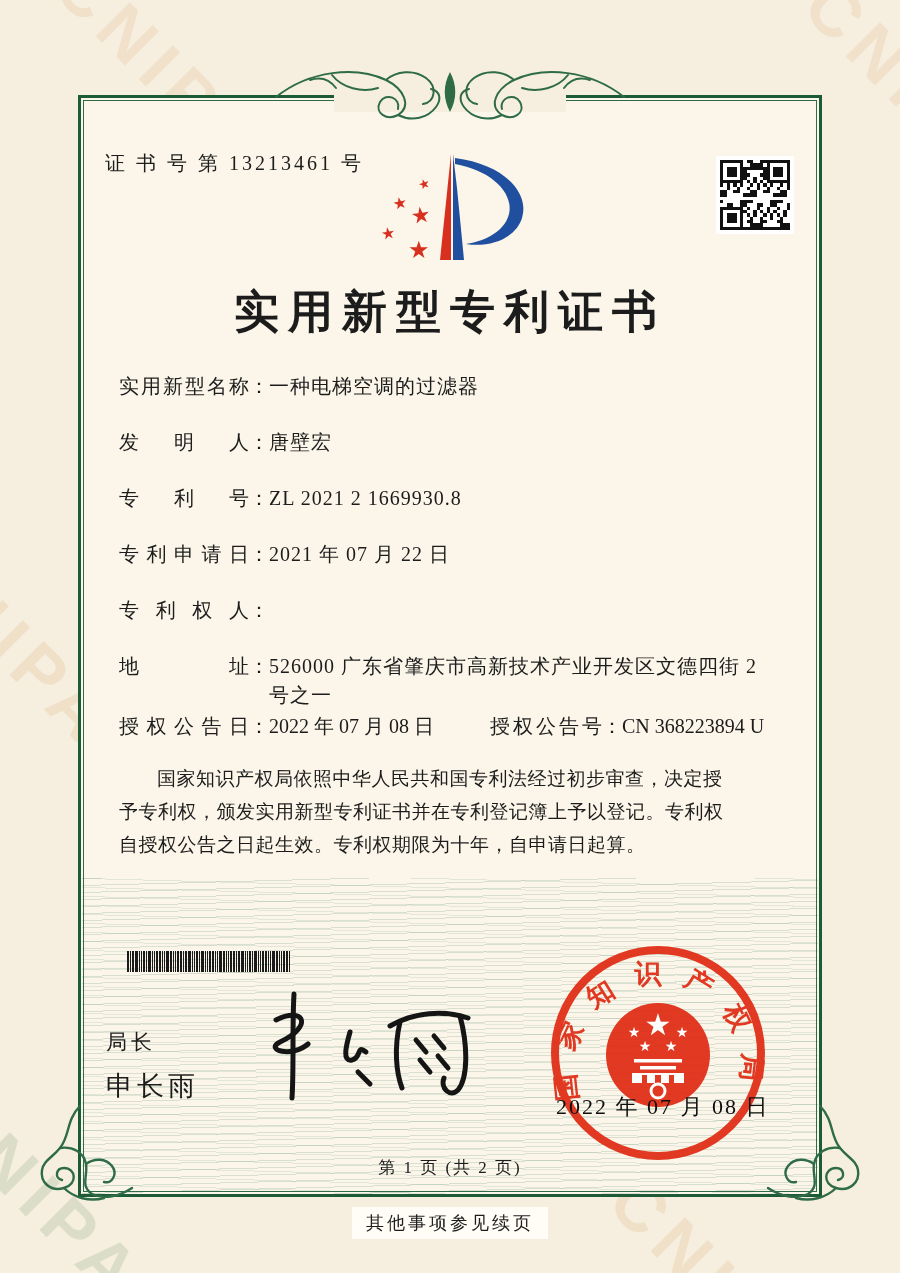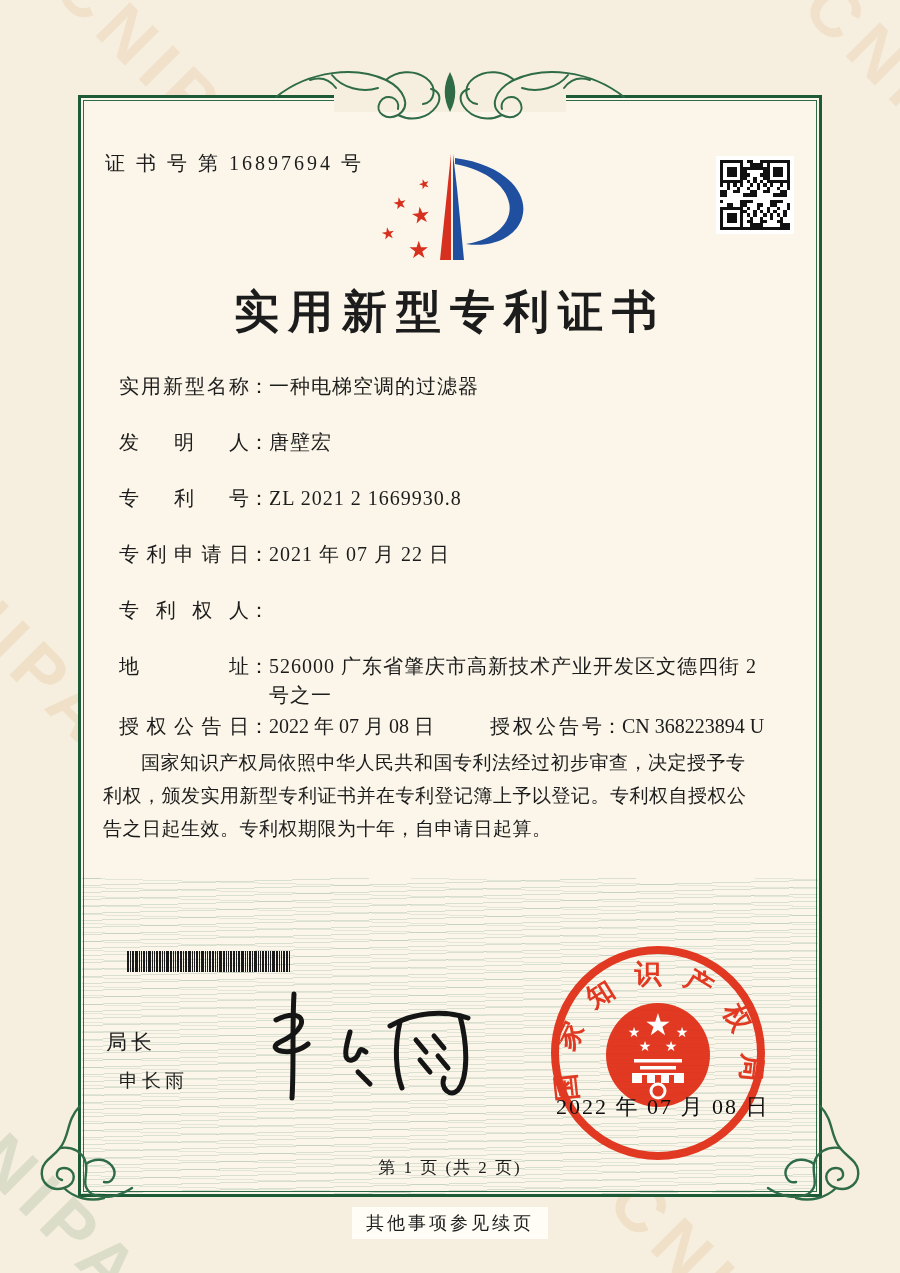--- a/index.html
+++ b/index.html
@@ -38,27 +38,27 @@
   .fields{position:absolute; left:103px; top:372px; width:660px; font-size:20px;margin-left:16px;}
   .frow{display:flex; margin-bottom:27px; line-height:29px;}
   .frow.addr{margin-bottom:2px;}
   .flabel{display:inline-block; width:130px; text-align:justify; text-align-last:justify; flex:0 0 130px;}
   .flabel.narrow{width:112px; flex:0 0 112px;}
   .fcolon{flex:0 0 auto;}
   .fvalue{flex:1 1 auto; letter-spacing:1px;}
   .pairgap{margin-left:56px; display:flex;}
   
   .bodytext{position:absolute; left:103px; top:746px; width:650px;}
-  .bodytext p{margin:0; font-size:19px; line-height:33px; text-indent:2em; letter-spacing:.5px;}
+  .bodytext p{margin:16px; font-size:19px; line-height:33px; text-indent:2em; letter-spacing:.5px;}
   
   .barcode{position:absolute; left:127px; top:951px; width:240px; height:21px; font-size:0; white-space:nowrap; overflow:hidden;}
   .barcode span{display:inline-block; height:100%; background:#1a1a1a; vertical-align:top;}
   
   .director-title{position:absolute; left:106px; top:1028px; font-size:21px; letter-spacing:4px; font-family:Liberation Serif, serif;}
-  .director-name{position:absolute; left:106px; top:1068px; font-size:19px; letter-spacing:4px; font-family:Liberation Sans, sans-serif;margin-left:13px;}
+  .director-name{position:absolute; left:106px; top:1068px; font-size:27px; letter-spacing:4px; font-family:Liberation Sans, sans-serif;}
   .signature{position:absolute; left:262px; top:988px;}
   
   .seal{position:absolute; left:538px; top:933px;}
   .seal-date{position:absolute; left:556px; top:1092px; font-size:22px; letter-spacing:2px; color:#0e0e0e; z-index:6;}
   
   .page-indicator{position:absolute; left:0; top:1156px; width:900px; text-align:center; font-size:17px; letter-spacing:2px;}
   .continuation{position:absolute; left:0; top:1207px; width:900px; text-align:center;}
   .continuation span{display:inline-block; background:#fffdf6; padding:4px 14px; font-size:18px; letter-spacing:3px;}
   .ornament-top{position:absolute; left:270px; top:58px;}
   .corner{position:absolute;}
@@ -107,21 +107,21 @@
   </svg>
   <svg class="corner" style="left:754px;top:1100px;" width="110" height="110" viewBox="0 0 110 110">
     <g transform="translate(110,0) scale(-1,1)" stroke="#2e6b46" stroke-width="2.4" fill="none" stroke-linecap="round">
       <path d="M44,6 C30,20 34,36 24,48 C16,58 8,60 6,70 C4,82 14,92 28,88 C42,84 40,68 28,68 C20,68 18,78 26,80"></path>
       <path d="M24,48 C36,46 48,52 50,64 C52,76 44,86 56,94 C68,100 84,96 96,88"></path>
       <path d="M50,64 C58,58 70,58 76,66 C82,74 76,84 68,82"></path>
       <path d="M28,88 C38,98 54,102 68,98"></path>
     </g>
   </svg>
 
-  <div class="cert-no">证 书 号 第 16897694 号</div>
+  <div class="cert-no">证 书 号 第 13213461 号</div>
 
   <svg class="logo" width="185" height="118" viewBox="0 0 185 118">
     <text x="62" y="42" font-size="13" fill="#d7301f" transform="rotate(-18 62 42)">★</text>
     <text x="36" y="62" font-size="16" fill="#d7301f" transform="rotate(-12 36 62)">★</text>
     <text x="54" y="76" font-size="22" fill="#d7301f" transform="rotate(-8 54 76)">★</text>
     <text x="24" y="92" font-size="16" fill="#d7301f" transform="rotate(-10 24 92)">★</text>
     <text x="50" y="110" font-size="24" fill="#d7301f">★</text>
     <polygon points="93,6 82,112 93,112" fill="#d7301f"></polygon>
     <polygon points="95,6 95,112 106,112 99,40" fill="#1f4f9e"></polygon>
     <path d="M97,10 C145,16 172,44 164,70 C158,90 132,100 108,96 C122,94 146,86 151,66 C156,44 132,22 97,16 Z" fill="#1f4f9e"></path>

